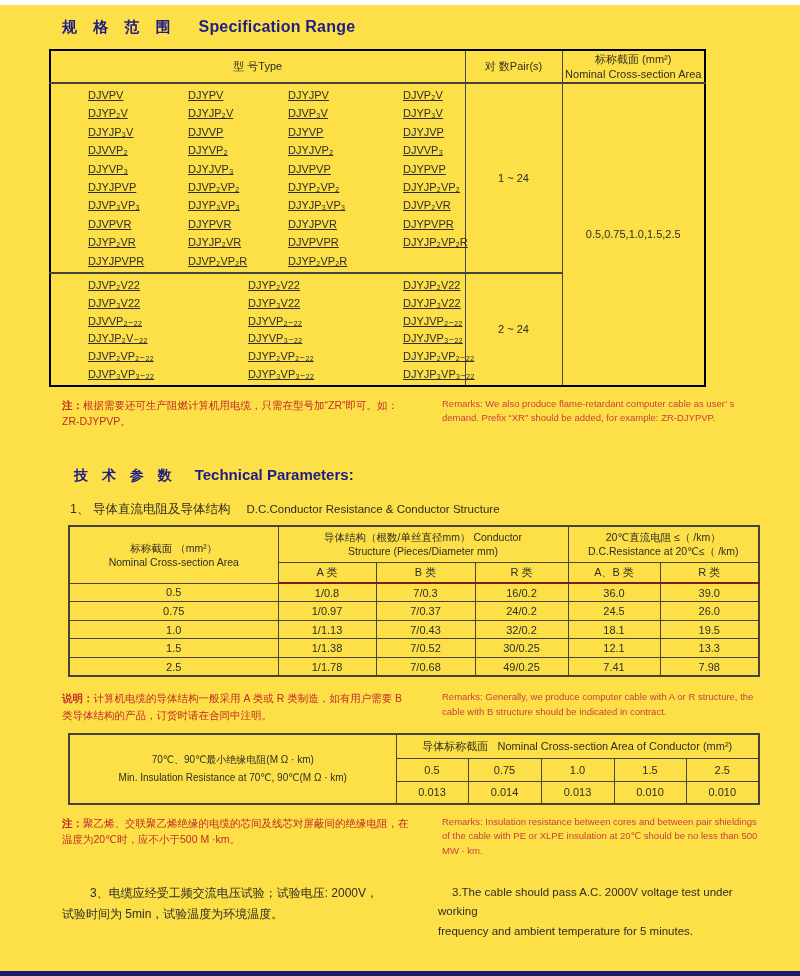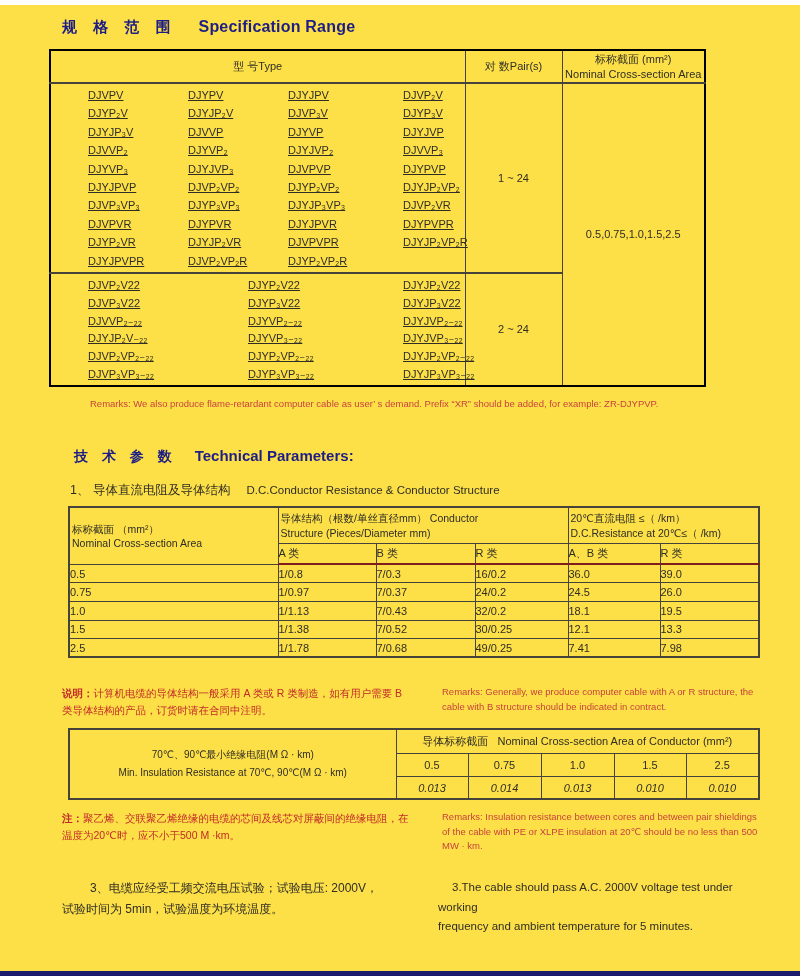--- a/index.html
+++ b/index.html
@@ -49,33 +49,33 @@
   .block2-row td { border-top: 2px solid #46433a; }
 
   
   .note-row { display: flex; margin-left: 62px; width: 700px; }
   .note-zh { flex: 0 0 352px; font-size: 10.5px; color: #c22a2a; line-height: 1.6; }
   .note-zh b { font-weight: bold; }
   .note-en { flex: 1; margin-left: 28px; font-size: 9.5px; color: #c8423e; line-height: 1.55; }
 
   
   .res-table { margin: 7px 0 0 68px; width: 690px; border: 2px solid #46433a; }
-  .res-table th, .res-table td { border: 1px solid #46433a; text-align: left; }
+  .res-table th, .res-table td { border: 1px solid #46433a; text-align: center; }
   .res-table .hdr div { font-size: 10.5px; line-height: 1.35; }
   .res-table .hdr { padding: 3px 2px; }
   .res-table .sub-row th { height: 21px; font-size: 11px; border-bottom: 2px solid #7f1d1d; }
   .res-table tbody td { height: 18.6px; font-size: 11px; }
 
   
   .ins-table { margin: 9px 0 0 68px; width: 690px; border: 2px solid #46433a; }
   .ins-table th, .ins-table td { border: 1px solid #46433a; text-align: center; }
   .ins-table .left-cell div { font-size: 10px; line-height: 1.8; }
   .ins-table .hdr-cell { height: 25px; font-size: 11px; border-bottom: 1px solid #46433a; }
   .ins-table .size-row td { height: 23px; font-size: 11px; }
-  .ins-table .value-row td { height: 22px; font-size: 11px; font-style: italic; }
+  .ins-table .value-row td { height: 22px; font-size: 11px; }
 
   
   .sec3-row { display: flex; margin: 24px 0 0 62px; width: 706px; color: #2f2d26; }
   .sec3-zh { flex: 0 0 352px; font-size: 12px; line-height: 1.75; text-indent: 28px; }
   .sec3-zh .line2 { text-indent: 0; }
   .sec3-en { flex: 1; margin-left: 24px; font-size: 11.5px; line-height: 1.7; text-indent: 14px; }
   .sec3-en .line2 { text-indent: 0; }
 </style>
 </head>
 <body>
@@ -173,20 +173,21 @@
               <span>DJYP₃VP₃₋₂₂</span>
               <span>DJYJP₃VP₃₋₂₂</span>
             </div>
         </td>
         <td class="pairs-cell">2 ~ 24</td>
       </tr>
     </tbody>
   </table>
 
   <div class="note-row" style="margin-top:10px">
+    <div class="note-zh"><b>注：</b><span>根据需要还可生产阻燃计算机用电缆，只需在型号加“ZR”即可。如：ZR-DJYPVP。</span></div>
     <div class="note-en">Remarks: We also produce flame-retardant computer cable as user’ s demand. Prefix “XR” should be added, for example: ZR-DJYPVP.</div>
   </div>
 
   <div class="tech-title">
     <span class="zh">技 术 参 数</span><span class="en">Technical Parameters:</span>
   </div>
 
   <div class="item-line">
     <span class="zh">1、 导体直流电阻及导体结构</span><span class="en">D.C.Conductor Resistance &amp; Conductor Structure</span>
   </div>
@@ -260,21 +261,21 @@
           <td>2.5</td>
           <td>1/1.78</td>
           <td>7/0.68</td>
           <td>49/0.25</td>
           <td>7.41</td>
           <td>7.98</td>
         </tr>
       </tbody>
   </table>
 
-  <div class="note-row" style="margin-top:27px">
+  <div class="note-row" style="margin-top:13px">
     <div class="note-zh"><b>说明：</b><span>计算机电缆的导体结构一般采用 A 类或 R 类制造，如有用户需要 B 类导体结构的产品，订货时请在合同中注明。</span></div>
     <div class="note-en">Remarks:  Generally, we produce computer cable with A or R structure,  the cable with B structure should be indicated in contract.</div>
   </div>
 
 
   <table class="ins-table">
     <colgroup>
       <col style="width:327px">
         <col style="width:72px">
         <col style="width:73px">

